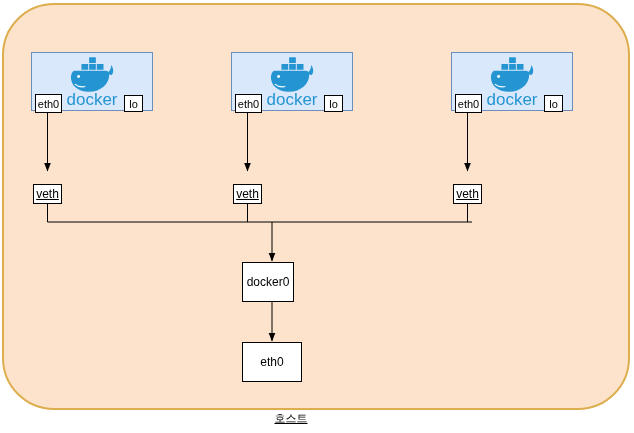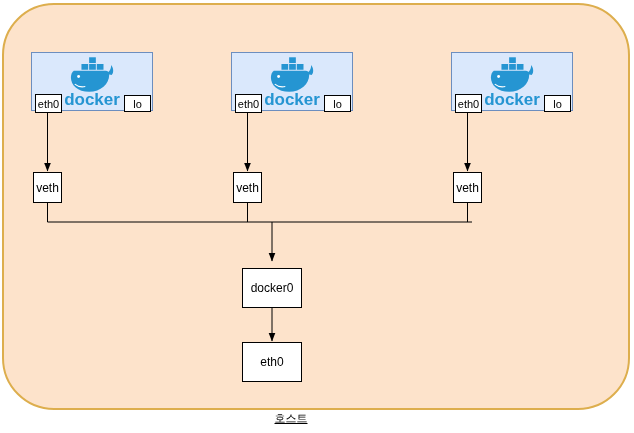--- a/index.html
+++ b/index.html
@@ -18,39 +18,39 @@
   }
 
   
   .container-box{
     position:absolute;top:52px;width:122px;height:59px;
     background:#dae8fc;border:1px solid #6c8ebf;box-sizing:border-box;
   }
   .whale{position:absolute;left:50%;top:4px;transform:translateX(-50%);}
   .wordmark{
     position:absolute;left:50%;bottom:2px;transform:translateX(-50%);
-    font-size:17px;font-weight:bold;color:#2595d2;letter-spacing:0px;line-height:17px;
+    font-size:17px;font-weight:normal;color:#2595d2;letter-spacing:0px;line-height:17px;
   }
   .iface{
     position:absolute;background:#ffffff;border:1px solid #000;box-sizing:border-box;
     display:flex;align-items:center;justify-content:center;
     font-size:11px;color:#000;
   }
   .iface.eth{left:3px;top:41px;width:27px;height:19px;}
-  .iface.lo{left:92px;top:42px;width:27px;height:17px;}
+  .iface.lo{left:92px;top:42px;width:19px;height:17px;}
 
   
   .node{
     position:absolute;background:#ffffff;border:1px solid #000;box-sizing:border-box;
     display:flex;align-items:center;justify-content:center;
     font-size:12px;color:#000;
   }
-  .veth{width:29px;height:31px;top:172px;}
+  .veth{width:29px;height:20px;top:184px;text-decoration:underline;}
   .veth.v1{left:33px;} .veth.v2{left:233px;} .veth.v3{left:453px;}
-  .bridge{left:242px;top:268px;width:60px;height:40px;}
+  .bridge{left:242px;top:262px;width:52px;height:40px;}
   .hosteth{left:242px;top:342px;width:60px;height:40px;}
 
   .edges{position:absolute;left:0;top:0;}
   .edges line{stroke:#000;stroke-width:1;}
 </style>
 </head>
 <body>
 
 <div class="canvas">
 

